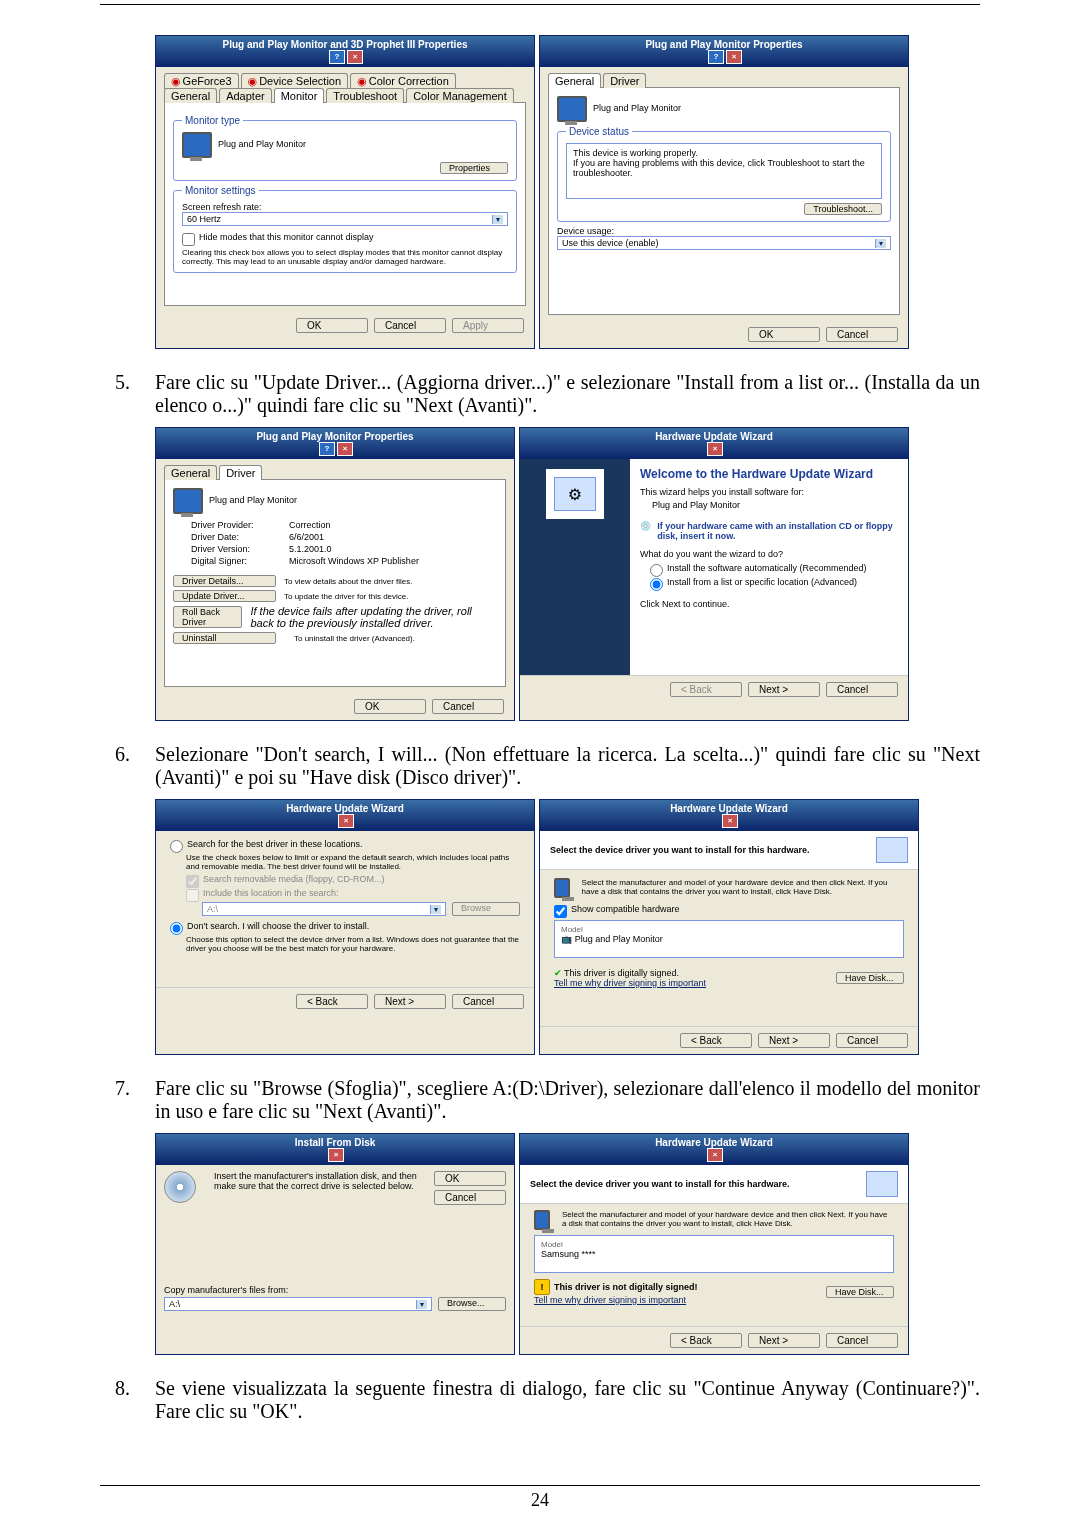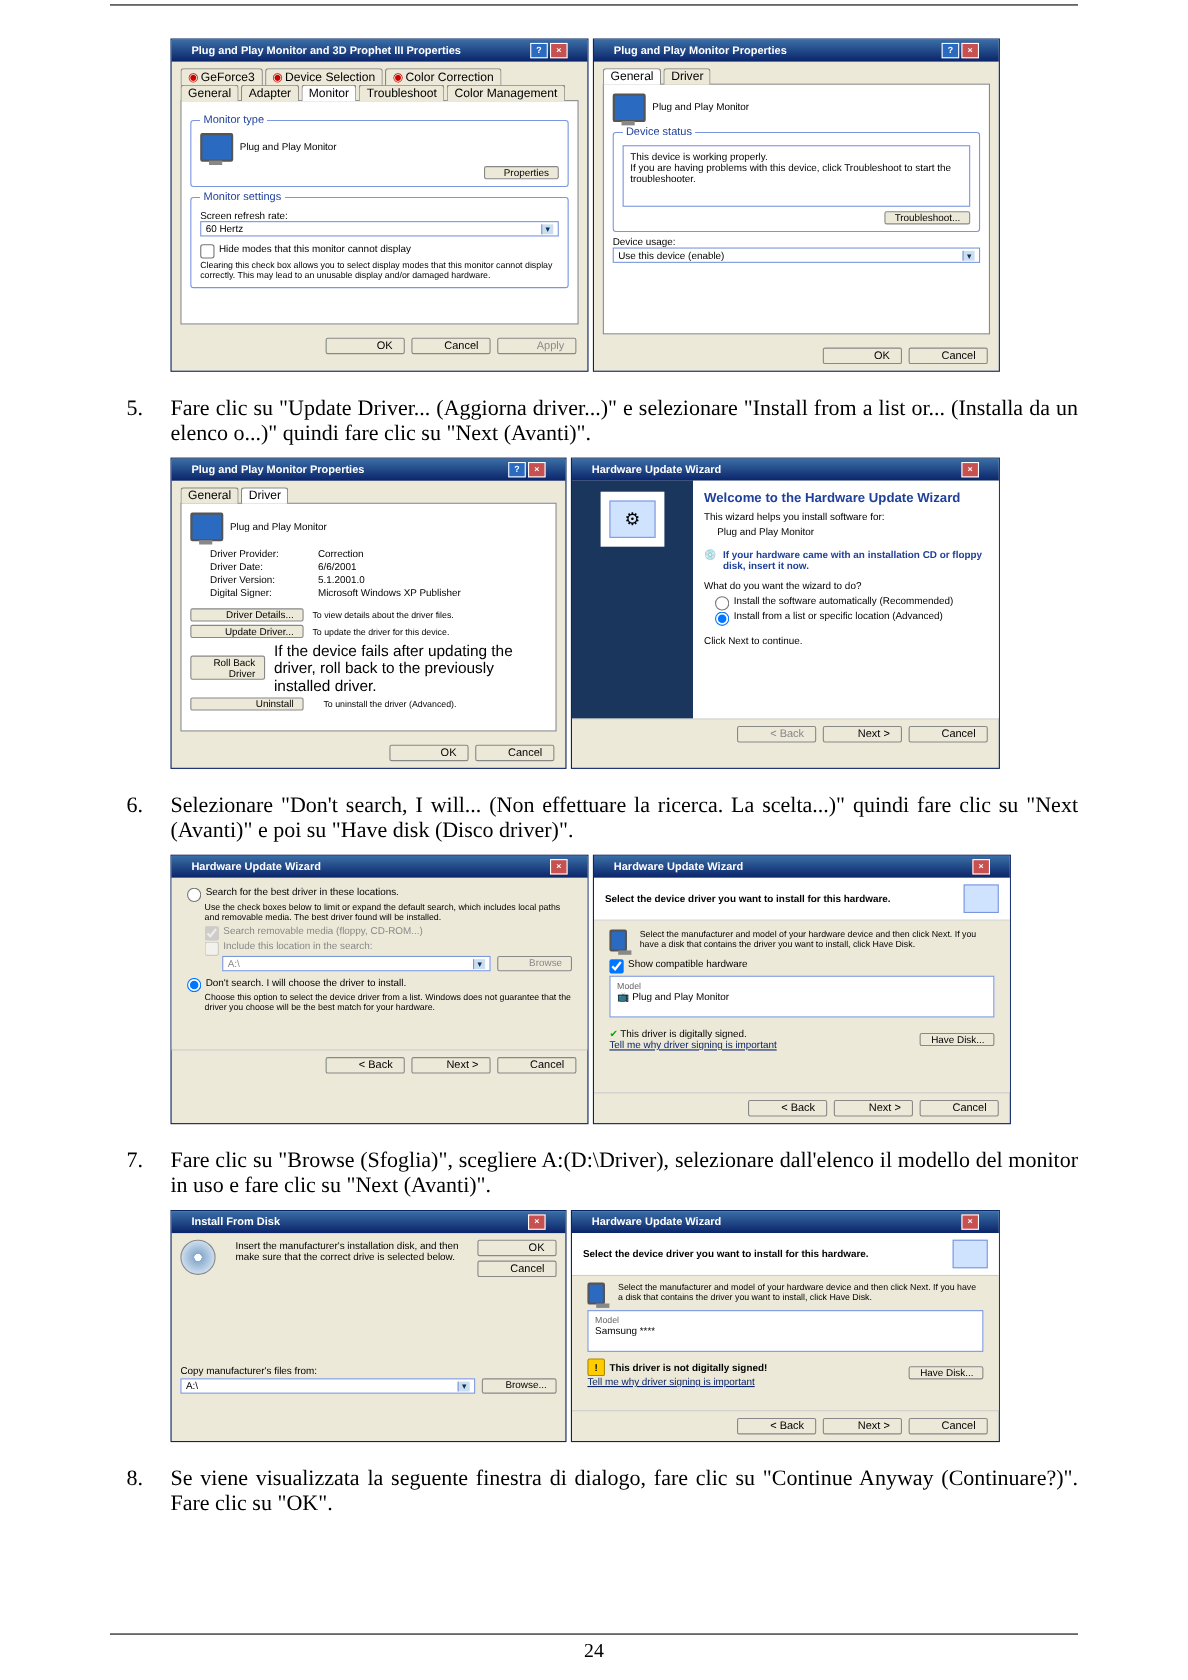--- a/index.html
+++ b/index.html
@@ -7,32 +7,32 @@
 .header-title { text-align:center; font-size:20px; padding-top:20px; }
 .header-rule { border:none; border-top:1px solid #000; margin:4px 0 0 0; }
 .content { padding-top:20px; }
 ol.main { list-style:none; padding:0; margin:0; }
 ol.main > li { display:flex; font-size:20px; text-align:justify; margin-bottom:10px; }
 ol.main > li > .num { width:40px; flex-shrink:0; padding-left:15px; }
 ol.main > li > .txt { flex:1; }
 .imgblock { margin:10px 0 22px 55px; }
 .dialog-pair { display:flex; gap:4px; }
 .dlg { background:#ece9d8; border:1px solid #0a246a; font-family:Tahoma,sans-serif; font-size:9px; color:#000; box-sizing:border-box; }
-.dlg .titlebar { background:linear-gradient(#3a6ea5,#0a246a); color:#fff; font-weight:bold; padding:3px 18px; display:flex; justify-content:space-between; align-items:center; font-size:10px; }
+.dlg .titlebar { background:linear-gradient(#3a6ea5,#0a246a); color:#fff; font-weight:bold; padding:3px 18px; display:flex; justify-content:space-between; align-items:center; font-size:10px;flex-direction:column; }
 .dlg .titlebar .tb-btns span { display:inline-block; width:14px; height:12px; background:#c75050; border:1px solid #fff; margin-left:2px; font-size:8px; text-align:center; line-height:12px; color:#fff; }
 .dlg .titlebar .tb-btns span.q { background:#2a6ac1; }
 .dlg .body { padding:6px 8px; }
 .tabs { display:flex; gap:2px; margin-bottom:-1px; }
 .tab { border:1px solid #888; border-bottom:none; padding:1px 6px; background:#ece9d8; border-radius:3px 3px 0 0; font-size:11px; }
 .tab.active { background:#fff; position:relative; z-index:2; }
 .tab .bullet { color:#c00; margin-right:2px; }
 .tabpanel { border:1px solid #888; background:#fff; padding:8px; }
 fieldset { border:1px solid #7a96df; border-radius:3px; padding:6px 8px; margin:4px 0; }
 fieldset legend { color:#20419a; font-size:10px; padding:0 3px; }
-.btn { display:inline-block; border:1px solid #888; background:#ece9d8; padding:1px 10px; font-size:10px; border-radius:2px; min-width:50px; text-align:right; }
+.btn { display:inline-block; border:1px solid #888; background:#ece9d8; padding:1px 10px; font-size:10px; border-radius:2px; min-width:50px; text-align:left; }
 .btn.sm { padding:0 8px; font-size:9px; }
 .dlg-row { display:flex; justify-content:flex-end; gap:6px; padding:6px 10px; }
 .select { border:1px solid #7a96df; background:#fff; padding:1px 4px; display:flex; justify-content:space-between; align-items:center; }
 .select .arrow { background:#cde; border-left:1px solid #7a96df; padding:0 3px; color:#036; font-size:8px; }
 .chk { display:flex; gap:4px; align-items:flex-start; }
 .chk input { margin:1px 0 0 0; }
 .mon-icon { display:inline-block; width:26px; height:22px; background:#2a6ac1; border:2px solid #555; border-radius:2px; vertical-align:middle; margin-right:6px; position:relative; }
 .mon-icon::after { content:''; position:absolute; bottom:-5px; left:6px; width:12px; height:4px; background:#888; }
 .kv { display:flex; gap:8px; margin:2px 0; }
 .kv .k { width:90px; }
@@ -186,21 +186,21 @@
       <div style="display:flex;gap:8px;align-items:center;margin:3px 0;">
                   <span class="btn sm" style="width:85px;">Driver Details...</span>
                   <span style="font-size:8px;">To view details about the driver files.</span>
                 </div>
       <div style="display:flex;gap:8px;align-items:center;margin:3px 0;">
                   <span class="btn sm" style="width:85px;">Update Driver...</span>
                   <span style="font-size:8px;">To update the driver for this device.</span>
                 </div>
       <div style="display:flex;gap:8px;align-items:center;margin:3px 0;">
                   <span class="btn sm" style="width:85px;">Roll Back Driver</span>
-                  <span style="font-size:14px;">If the device fails after updating the driver, roll back to the previously installed driver.</span>
+                  <span style="font-size:11px;font-style:italic;">If the device fails after updating the driver, roll back to the previously installed driver.</span>
                 </div>
       <div style="display:flex;gap:18px;align-items:center;margin:3px 0;">
                   <span class="btn sm" style="width:85px;">Uninstall</span>
                   <span style="font-size:8px;">To uninstall the driver (Advanced).</span>
                 </div>
     </div>
   </div>
   <div class="dlg-row">
               <span class="btn">OK</span>
               <span class="btn">Cancel</span>

